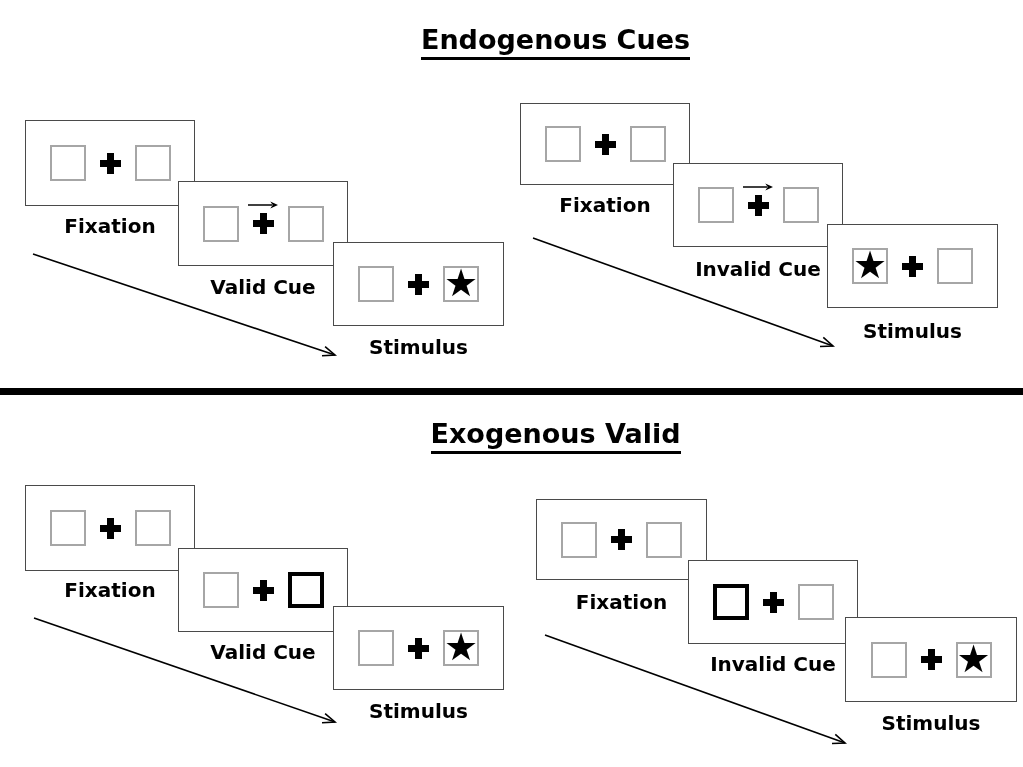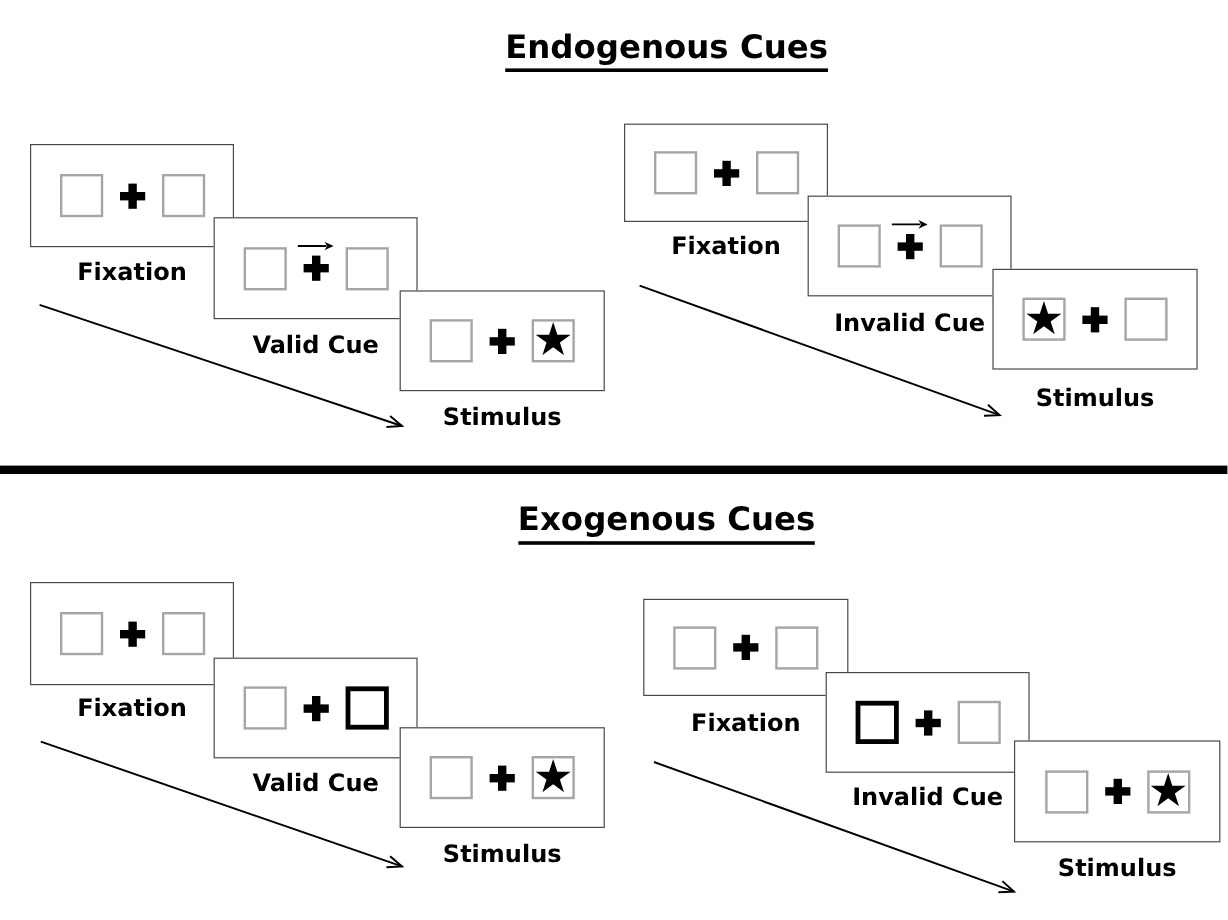--- a/index.html
+++ b/index.html
@@ -78,21 +78,21 @@
       <line x1="545" y1="635" x2="845" y2="743"></line>
       <polyline points="835.3,734.3 845,743 832,743.5"></polyline>
     </g>
   </svg>
 
   <div class="sec-title" style="top:24px">
     <span class="underlined">Endogenous Cues</span>
   </div>
   <div class="divider" style="top:388px"></div>
   <div class="sec-title" style="top:418px">
-    <span class="underlined">Exogenous Cues</span>
+    <span class="underlined">Exogenous Valid</span>
   </div>
 
   <div class="panel" style="left:25px;top:120px;width:170px;height:86px">
     <span class="sq"></span>
     <span class="mid">
         <span class="plus"></span>
       </span>
     <span class="sq"></span>
   </div>
   <div class="panel" style="left:178px;top:181px;width:170px;height:85px">

